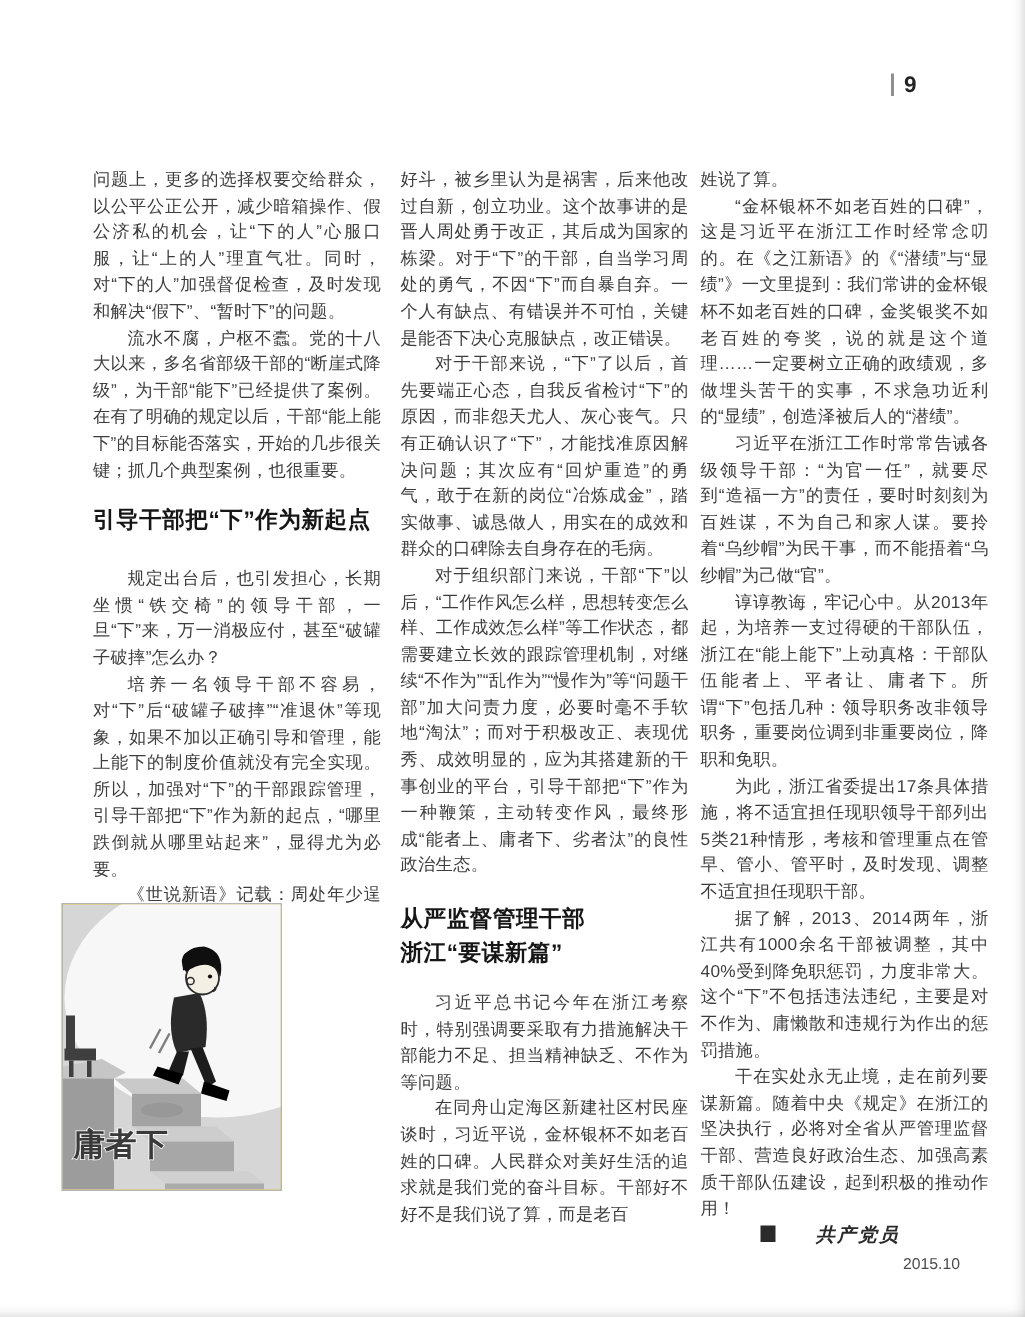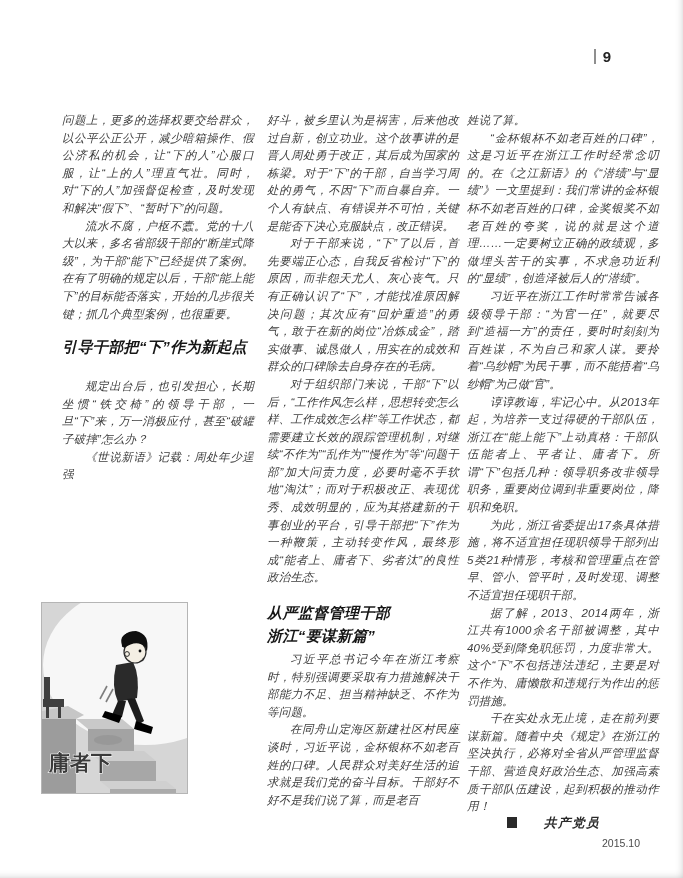--- a/index.html
+++ b/index.html
@@ -13,33 +13,32 @@
   
   .page-number{position:absolute;top:49px;right:72px;display:flex;align-items:center;gap:7px;}
   .pn-bar{width:2px;height:15px;background:#8f8f8f;}
   .pn-num{font-size:15px;font-weight:700;color:#232323;line-height:1;}
   
   .col{
     position:absolute;top:112px;width:192px;
     text-align:justify;text-justify:inter-ideograph;
     font-size:11.5px;line-height:17.6px;color:#3d3d3d;
     letter-spacing:0.2px;
-    font-style:italic;
   }
   .col1{left:62px;}
   .col2{left:267px;}
   .col3{left:467px;}
   .col p{margin:0;text-indent:2em;}
   .col p.noind{text-indent:0;}
   h2{
     font-size:15px;font-weight:700;color:#161616;
     margin:12px 0 20px;line-height:23px;text-indent:0;text-align:left;
     letter-spacing:0.4px;
   }
-  h2.two-line{margin:14px 0 4px;}
+  h2.two-line{margin:14px 0 14px;}
   h2.two-line span{display:block;}
   
   .cartoon{
     position:absolute;left:41px;top:602px;width:145px;height:190px;
     border:1px solid #b5b5b5;background:#fde047;margin:0;padding:0;
   }
   .cartoon svg{display:block;width:100%;height:100%;}
   
   .footer{position:absolute;right:43px;bottom:30px;display:flex;align-items:center;gap:2px;}
   .logo-sq{width:10px;height:11px;background:#2a2a2a;margin-right:1px;}
@@ -54,20 +53,21 @@
   <div class="page-number">
     <span class="pn-bar"></span>
     <span class="pn-num">9</span>
   </div>
 
   <div class="col col1">
     <p class="noind">问题上，更多的选择权要交给群众，以公平公正公开，减少暗箱操作、假公济私的机会，让“下的人”心服口服，让“上的人”理直气壮。同时，对“下的人”加强督促检查，及时发现和解决“假下”、“暂时下”的问题。</p>
     <p>流水不腐，户枢不蠹。党的十八大以来，多名省部级干部的“断崖式降级”，为干部“能下”已经提供了案例。在有了明确的规定以后，干部“能上能下”的目标能否落实，开始的几步很关键；抓几个典型案例，也很重要。</p>
     <h2>引导干部把“下”作为新起点</h2>
     <p>规定出台后，也引发担心，长期坐惯“铁交椅”的领导干部，一旦“下”来，万一消极应付，甚至“破罐子破摔”怎么办？</p>
+    <p>培养一名领导干部不容易，对“下”后“破罐子破摔”“准退休”等现象，如果不加以正确引导和管理，能上能下的制度价值就没有完全实现。所以，加强对“下”的干部跟踪管理，引导干部把“下”作为新的起点，“哪里跌倒就从哪里站起来”，显得尤为必要。</p>
     <p>《世说新语》记载：周处年少逞强</p>
   </div>
 
   <figure class="cartoon">
     <svg viewBox="0 0 145 190" preserveAspectRatio="none">
       <rect x="0" y="0" width="145" height="190" fill="#d6d6d6"></rect>
       <ellipse cx="103" cy="62" rx="102" ry="80" fill="#f7f7f7"></ellipse>
 
       <g>
         <polygon points="0,108 26,103 42,112 34,116 0,116" fill="#c6c6c6"></polygon>

